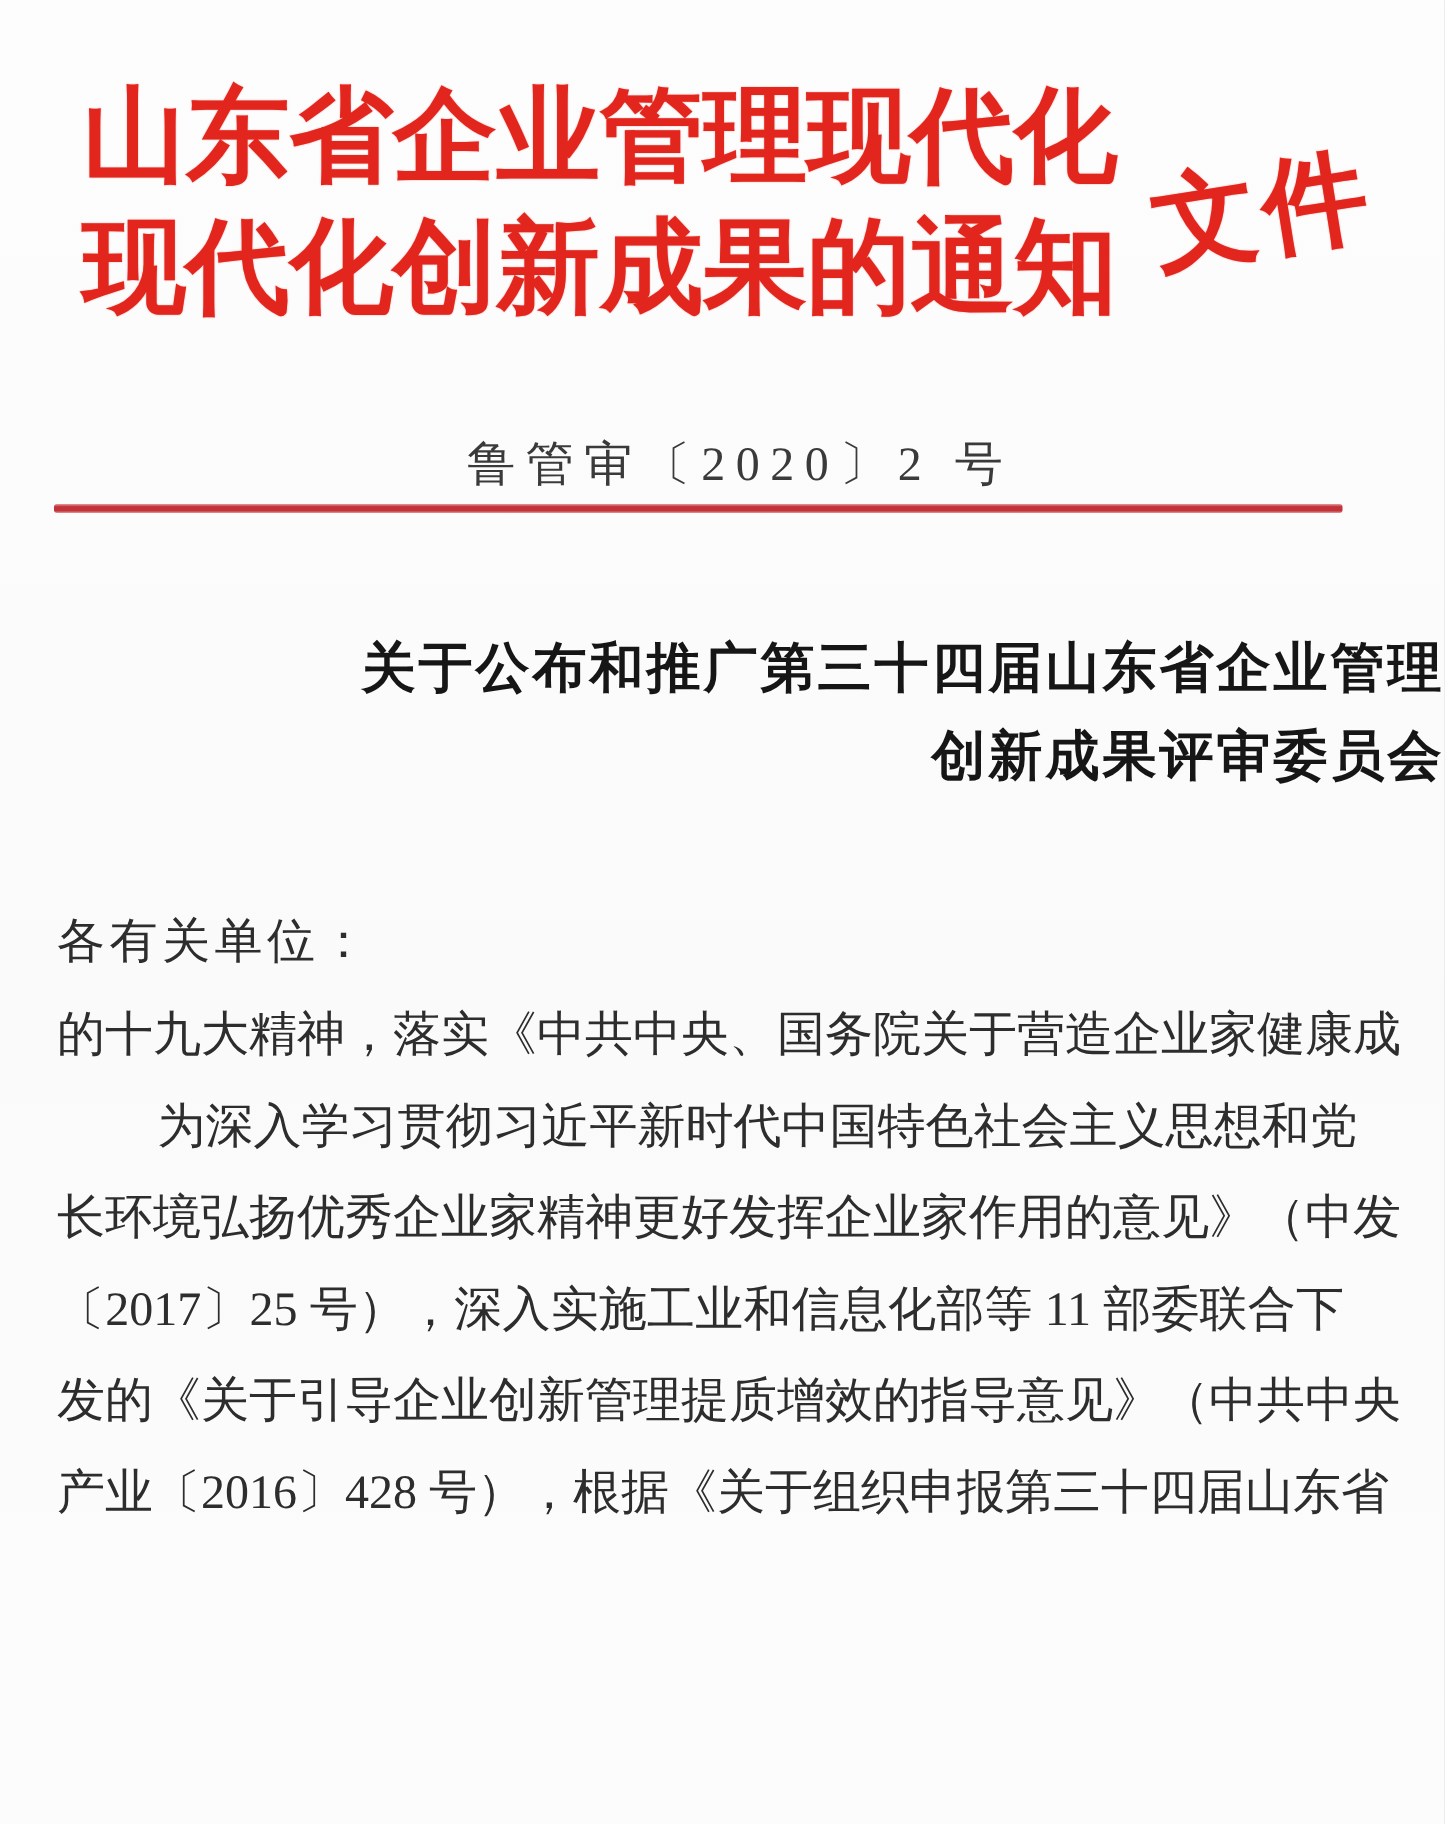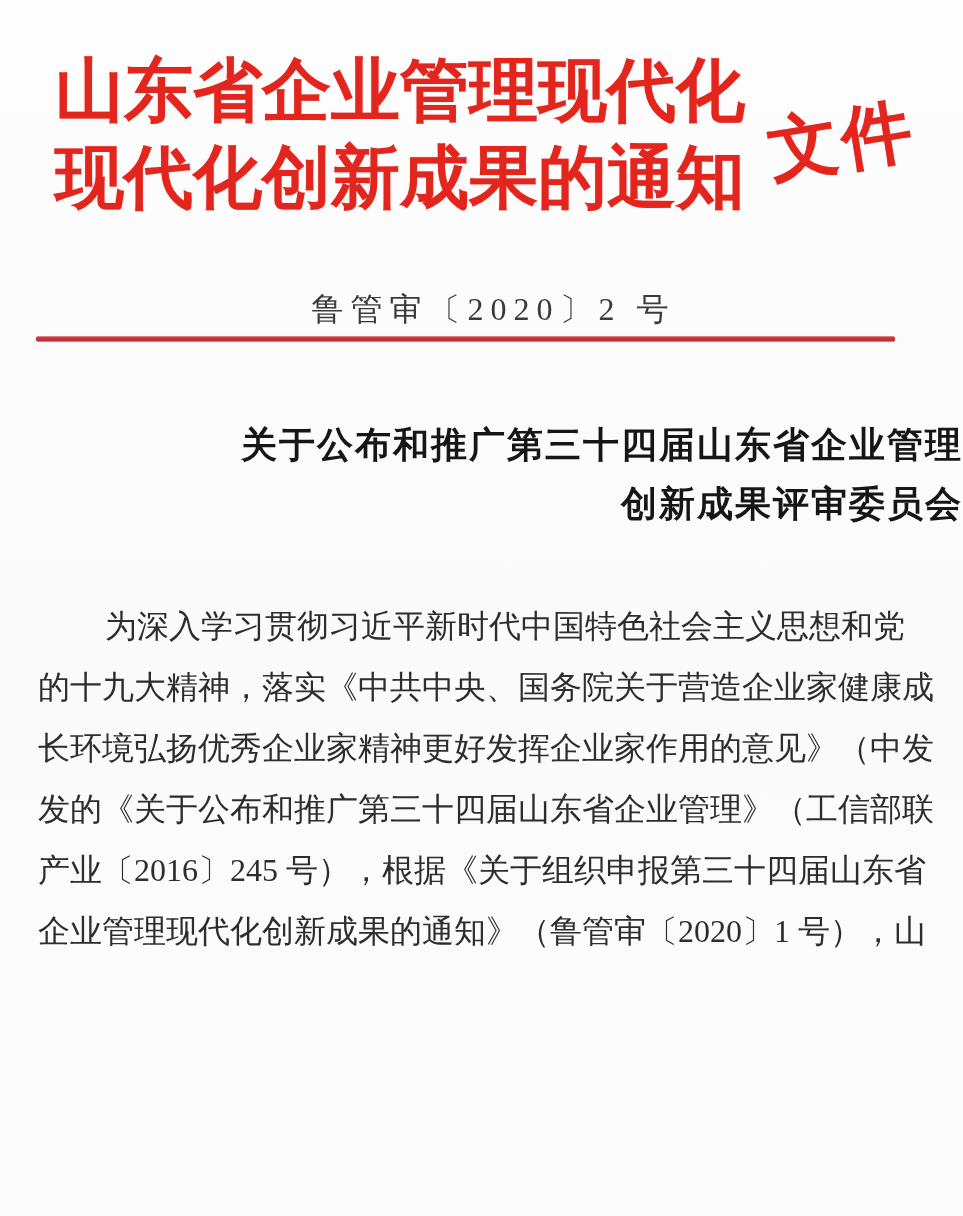--- a/index.html
+++ b/index.html
@@ -130,21 +130,22 @@
   <div class="doc-number">鲁管审〔2020〕2 号</div>
 
   <div class="red-rule"></div>
 
   <div class="title">
     <span class="title-line">关于公布和推广第三十四届山东省企业管理</span>
     <span class="title-line">创新成果评审委员会</span>
   </div>
 
   <div class="body-text">
+    <div class="salutation">各有关单位：</div>
+    <span class="para-line">的十九大精神，落实《中共中央、国务院关于营造企业家健康成</span>
     <span class="para-line indent">为深入学习贯彻习近平新时代中国特色社会主义思想和党</span>
-    <span class="para-line">的十九大精神，落实《中共中央、国务院关于营造企业家健康成</span>
     <span class="para-line">长环境弘扬优秀企业家精神更好发挥企业家作用的意见》（中发</span>
-    <span class="para-line">发的《关于公布和推广第三十四届山东省企业管理》（工信部联</span>
-    <span class="para-line">产业〔2016〕245 号），根据《关于组织申报第三十四届山东省</span>
-    <span class="para-line">企业管理现代化创新成果的通知》（鲁管审〔2020〕1 号），山</span>
+    <span class="para-line">〔2017〕25 号），深入实施工业和信息化部等 11 部委联合下</span>
+    <span class="para-line">发的《关于引导企业创新管理提质增效的指导意见》（中共中央</span>
+    <span class="para-line">产业〔2016〕428 号），根据《关于组织申报第三十四届山东省</span>
   </div>
 
 </div>
 
 </body></html>

